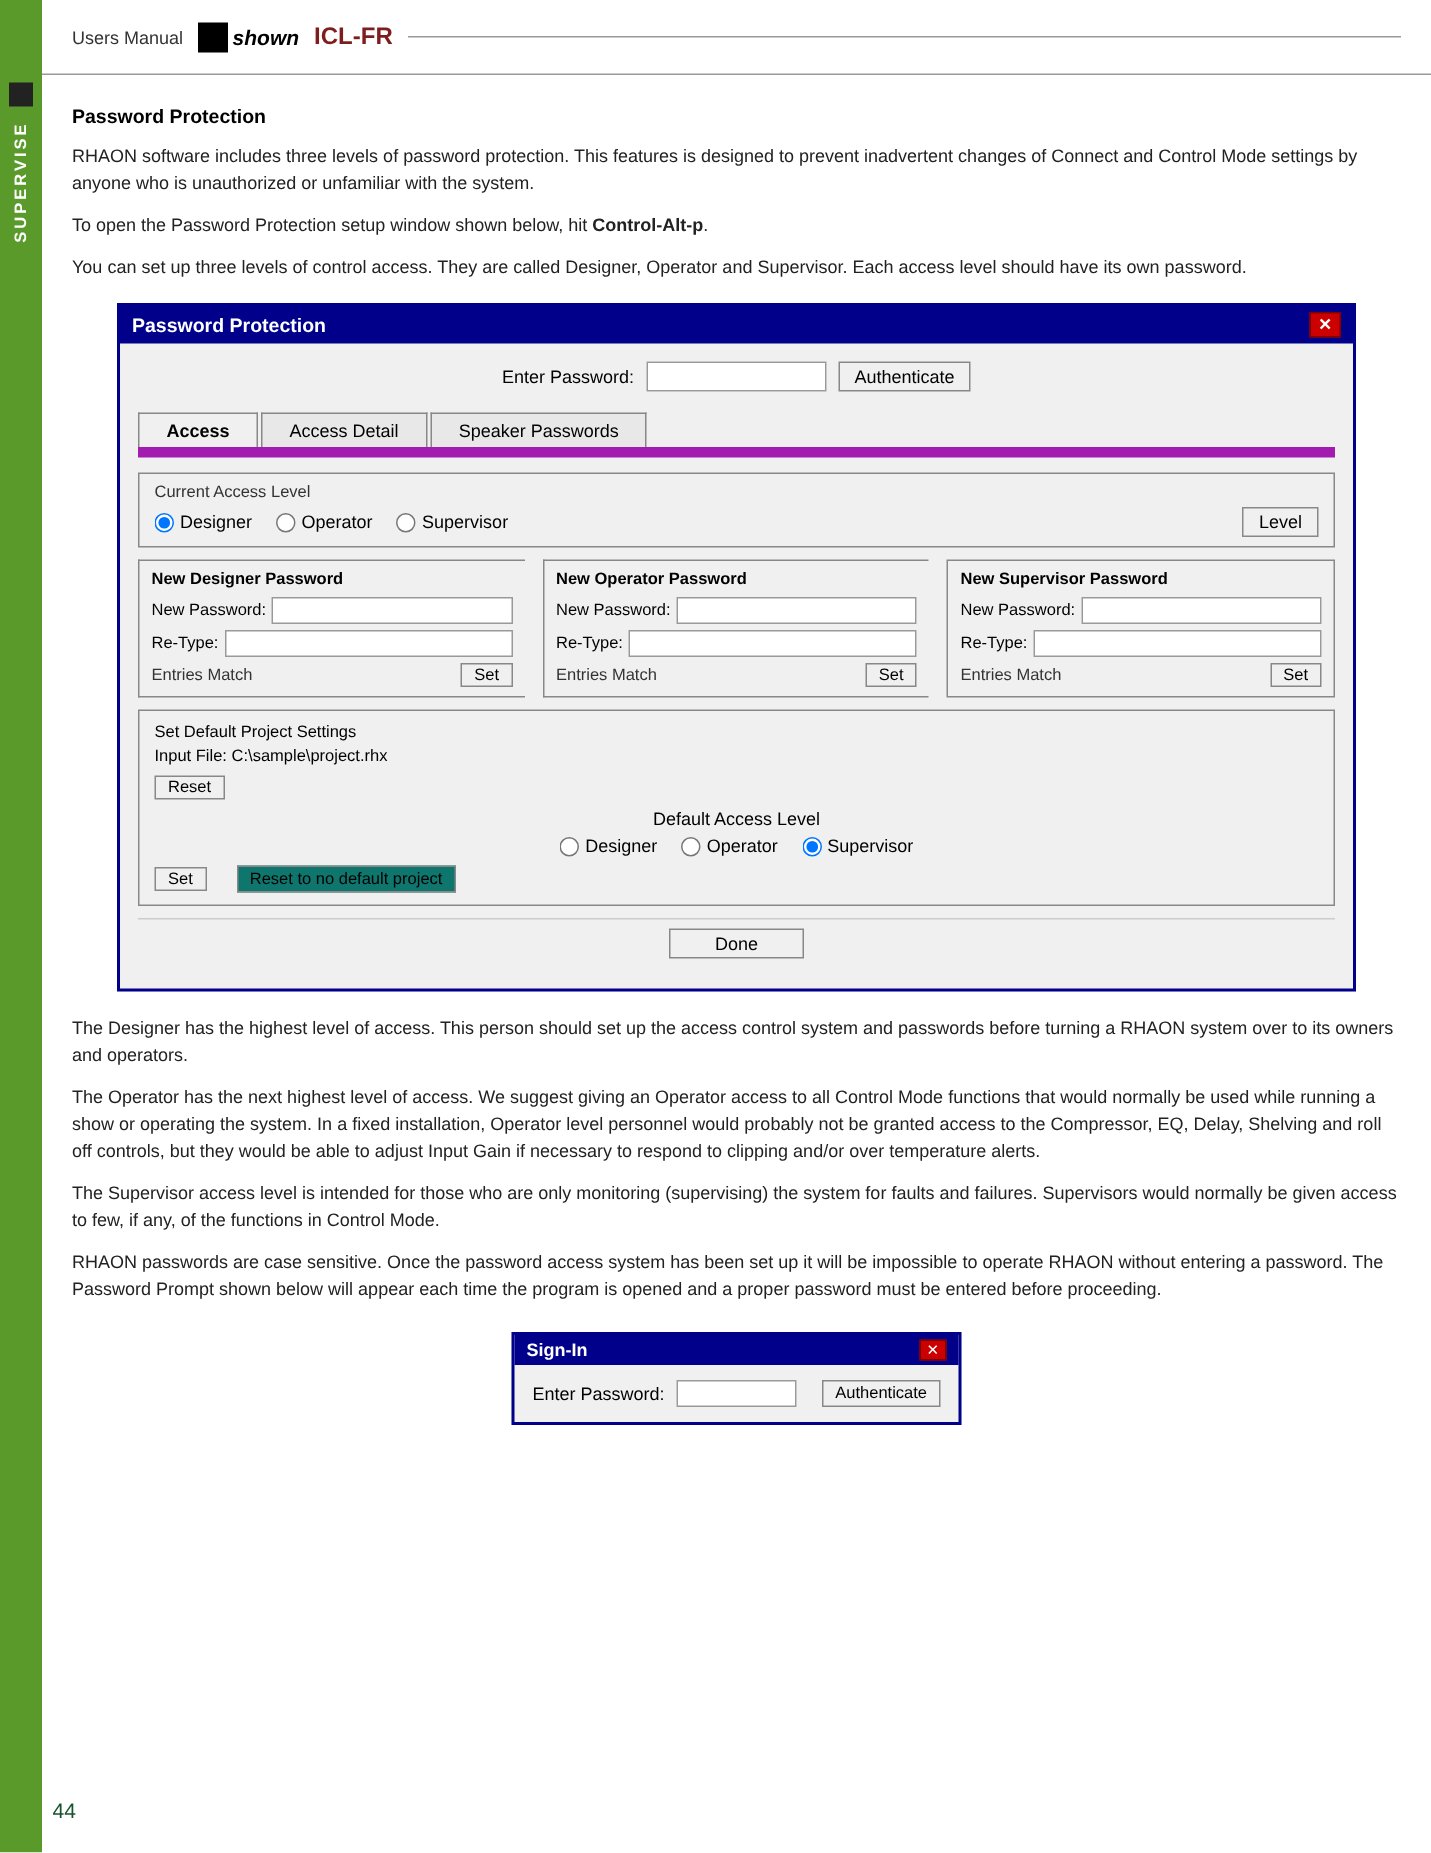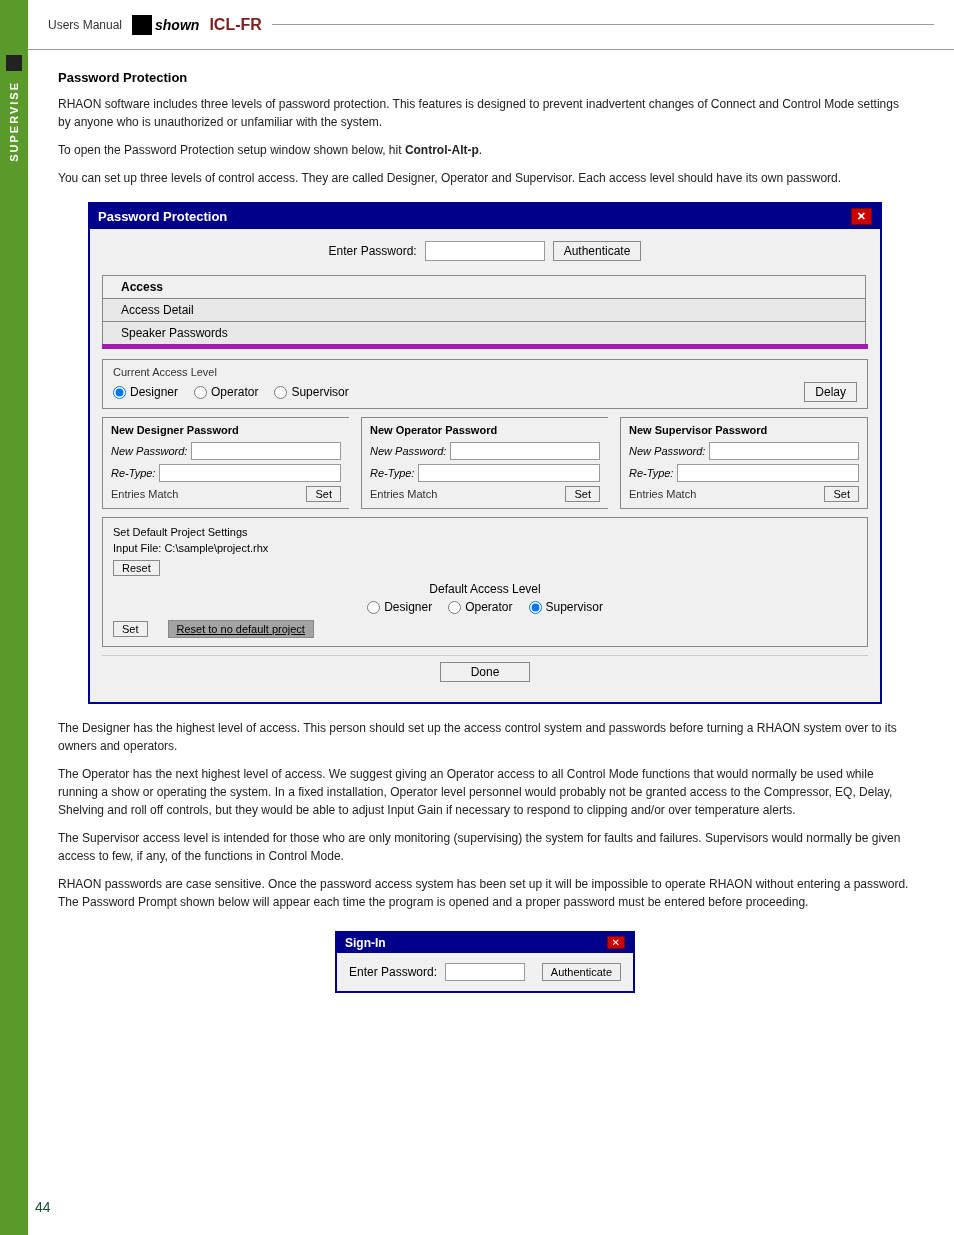--- a/index.html
+++ b/index.html
@@ -87,22 +87,22 @@
       height: 1px;
       background: #999;
       margin-left: 10px;
     }
 
     
     .main-content {
       position: absolute;
       left: 28px;
       top: 50px;
-      right: 12px;
-      padding: 20px 30px;
+      right: 0;
+      padding: 20px 20px;
     }
 
     
     .page-number {
       position: absolute;
       left: 35px;
       bottom: 20px;
       font-size: 14px;
       color: #14532d;
     }
@@ -174,23 +174,22 @@
       padding: 2px 10px;
       font-size: 12px;
       background: #f0f0f0;
       border: 1px solid #888;
       cursor: pointer;
     }
 
     
     .tab-bar {
       display: flex;
-      border-bottom: 5px solid #a21caf;
+      border-bottom: 7px solid #a21caf;
       margin-bottom: 10px;
-      flex-direction: column;
     }
     .tab-item {
       padding: 4px 18px;
       font-size: 12px;
       border: 1px solid #888;
       border-bottom: none;
       background: #e8e8e8;
       cursor: pointer;
       margin-right: 2px;
     }
@@ -254,21 +253,20 @@
     }
     .pw-field-row {
       display: flex;
       align-items: center;
       margin-bottom: 4px;
       gap: 4px;
     }
     .pw-field-label {
       font-size: 11px;
       white-space: nowrap;
-      font-style: italic;
     }
     .pw-field-input {
       flex: 1;
       height: 18px;
       border: 1px solid #999;
       background: #fff;
       font-size: 11px;
     }
     .entries-match-row {
       display: flex;
@@ -325,24 +323,23 @@
       margin-bottom: 6px;
     }
     .default-set-row {
       display: flex;
       align-items: center;
       gap: 20px;
     }
     .reset-btn {
       padding: 2px 8px;
       font-size: 11px;
-      background: #a3a3a3;
-      border: 1px solid #888;
-      cursor: pointer;
-      text-decoration: underline;
+      background: #0f766e;
+      border: 1px solid #888;
+      cursor: pointer;
     }
 
     
     .done-row {
       display: flex;
       justify-content: center;
       padding: 6px 0 8px 0;
       border-top: 1px solid #ccc;
     }
     .done-btn {
@@ -361,21 +358,21 @@
       background: #f0f0f0;
     }
     .signin-titlebar {
       background: #00008B;
       color: #fff;
       font-size: 12px;
       font-weight: bold;
       padding: 3px 8px;
       display: flex;
       justify-content: space-between;
-      align-items: flex-start;
+      align-items: flex-end;
     }
     .signin-close-btn {
       background: #cc0000;
       color: #fff;
       border: 1px solid #800000;
       font-size: 10px;
       padding: 0 4px;
       cursor: pointer;
     }
     .signin-body {
@@ -464,21 +461,21 @@
             <span>Designer</span>
           </div>
           <div class="radio-group">
             <input type="radio" name="current_access" style="">
             <span>Operator</span>
           </div>
           <div class="radio-group">
             <input type="radio" name="current_access" style="">
             <span>Supervisor</span>
           </div>
-          <button class="apply-btn">Delay</button>
+          <button class="apply-btn">Level</button>
         </div>
       </div>
 
       <div class="password-columns">
 
         <div class="pw-col">
           <div class="pw-col-title">New Designer Password</div>
           <div class="pw-field-row">
             <span class="pw-field-label">New Password:</span>
             <input type="password" class="pw-field-input" style="">

